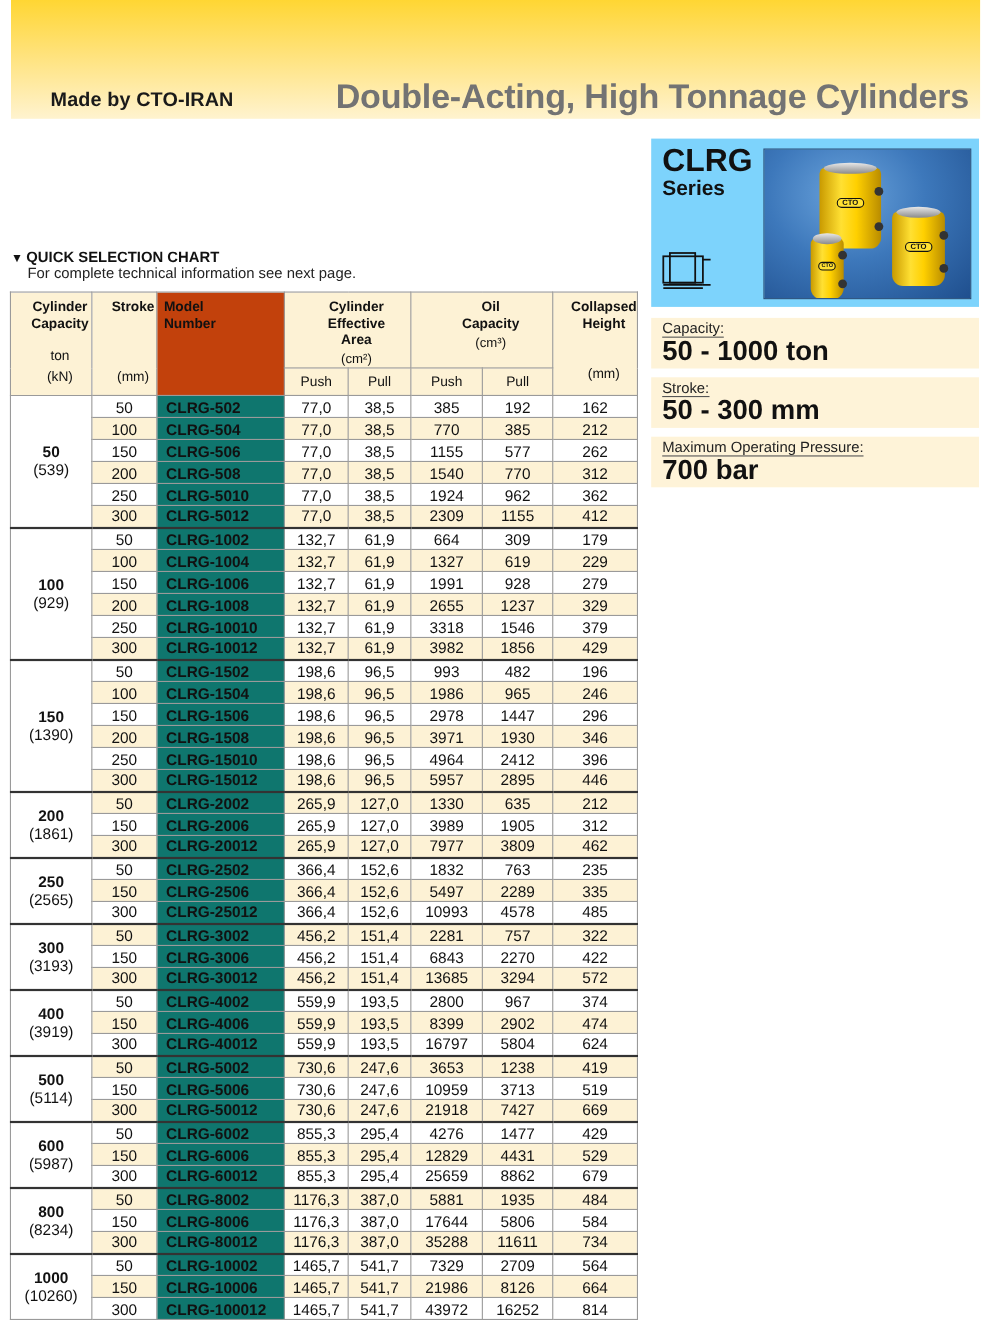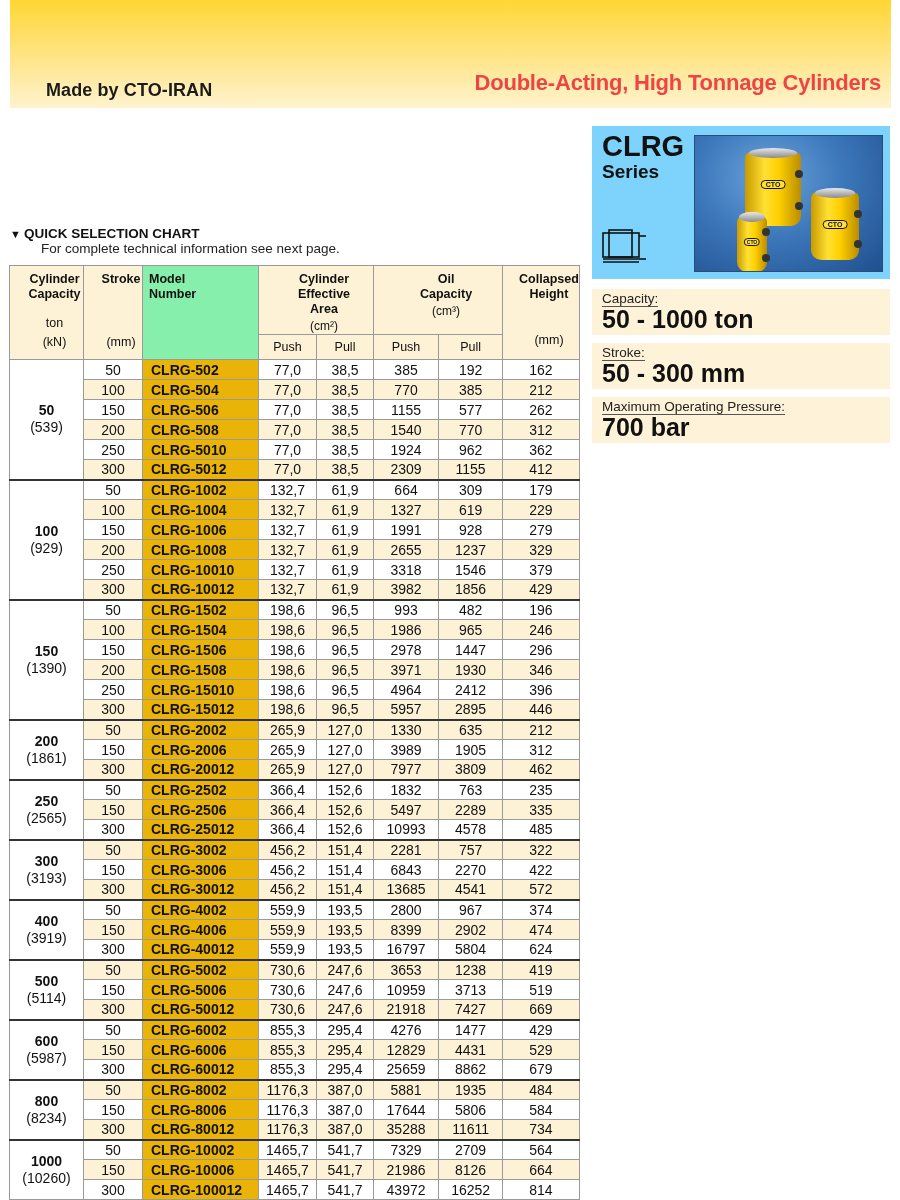--- a/index.html
+++ b/index.html
@@ -8,30 +8,30 @@
 
   .header-band {
     position: absolute; left: 10px; top: 0; width: 881px; height: 108px;
     background: linear-gradient(to bottom, #ffd633 0%, #ffe27a 45%, #fff3cf 100%);
   }
   .made-by {
     position: absolute; left: 46px; top: 80px; font-size: 18px; font-weight: bold; color: #1a1a1a;
     letter-spacing: 0.1px;
   }
   .page-title {
-    position: absolute; right: 19px; top: 70px; font-size: 22px; font-weight: bold; color: #ef4444;
+    position: absolute; right: 19px; top: 70px; font-size: 31px; font-weight: bold; color: #737373;
     letter-spacing: -0.2px;
   }
 
   .qs-title {
     position: absolute; left: 10px; top: 226px; font-size: 13.5px; font-weight: bold; color: #111;
   }
   .qs-title .tri { font-size: 11px; margin-right: 3px; }
   .qs-sub {
-    position: absolute; left: 25px; top: 241px; font-size: 13.5px; color: #222; margin-left: 16px;
+    position: absolute; left: 25px; top: 241px; font-size: 13.5px; color: #222;
   }
 
   table.chart {
     position: absolute; left: 9px; top: 265px; border-collapse: collapse; table-layout: fixed;
     font-size: 13.5px;
   }
   table.chart col.c-cap { width: 74px; }
   table.chart col.c-stroke { width: 59px; }
   table.chart col.c-model { width: 116px; }
   table.chart col.c-apush { width: 58px; }
@@ -39,33 +39,33 @@
   table.chart col.c-opush { width: 59px; }
   table.chart col.c-opull { width: 58px; }
   table.chart col.c-coll { width: 63px; }
 
   table.chart th, table.chart td {
     border: 1px solid #9a9a9a; padding: 0; text-align: center; vertical-align: middle;
   }
   table.chart thead th {
     background: #fdf2d5; font-weight: bold; font-size: 12.5px; line-height: 15px; color: #111;
   }
-  table.chart thead th.model-h { background: #86efac; text-align: left; padding-left: 6px; vertical-align: top; padding-top: 6px; }
+  table.chart thead th.model-h { background: #c2410c; text-align: left; padding-left: 6px; vertical-align: top; padding-top: 6px; }
   table.chart thead th.top { vertical-align: top; padding-top: 6px; height: 60px; padding-left: 16px; }
   table.chart thead .unit-top { font-weight: normal; font-size: 12px; display: block; margin-top: 2px; }
   table.chart thead th.sub { font-weight: normal; font-size: 12.5px; height: 25px; }
   table.chart thead th.cap-h { position: relative; }
   table.chart thead th.cap-h .ton { display: block; font-weight: normal; font-size: 12.5px; margin-top: 14px; }
   table.chart thead th.cap-h .kn { display: block; font-weight: normal; font-size: 12.5px; margin-top: 4px; }
   table.chart thead th.stroke-h .mm { display: block; font-weight: normal; font-size: 12.5px; margin-top: 48px; }
   table.chart thead th.coll-h .mm { display: block; font-weight: normal; font-size: 12.5px; margin-top: 31px; }
 
   table.chart tbody td { height: 20px; line-height: 18px; font-size: 14px; color: #111; }
   table.chart tbody tr.shade td.v { background: #fdf2d5; }
-  table.chart tbody td.model { background: #eab308; font-weight: bold; text-align: left; padding-left: 8px; }
+  table.chart tbody td.model { background: #0f766e; font-weight: bold; text-align: left; padding-left: 8px; }
   table.chart tbody td.cap { background: #ffffff; line-height: 17px; }
   table.chart tbody td.cap .ton { font-weight: bold; display: block; }
   table.chart tbody td.cap .kn { display: block; }
   table.chart tbody tr.grp-start td { border-top: 2px solid #333; }
 
   
   .series-box {
     position: absolute; left: 592px; top: 126px; width: 298px; height: 153px; background: #7dd3fc;
   }
   .series-name { position: absolute; left: 10px; top: 4px; font-size: 29px; font-weight: bold; color: #111; }
@@ -401,21 +401,21 @@
         <td class="v">6843</td>
         <td class="v">2270</td>
         <td class="v">422</td>
       </tr>
       <tr class="shade">
         <td class="v">300</td>
         <td class="model">CLRG-30012</td>
         <td class="v">456,2</td>
         <td class="v">151,4</td>
         <td class="v">13685</td>
-        <td class="v">4541</td>
+        <td class="v">3294</td>
         <td class="v">572</td>
       </tr>
       <tr class="grp-start">
         <td class="cap" rowspan="3">
           <span class="ton">400</span>
           <span class="kn">(3919)</span>
         </td>
         <td class="v">50</td>
         <td class="model">CLRG-4002</td>
         <td class="v">559,9</td>

